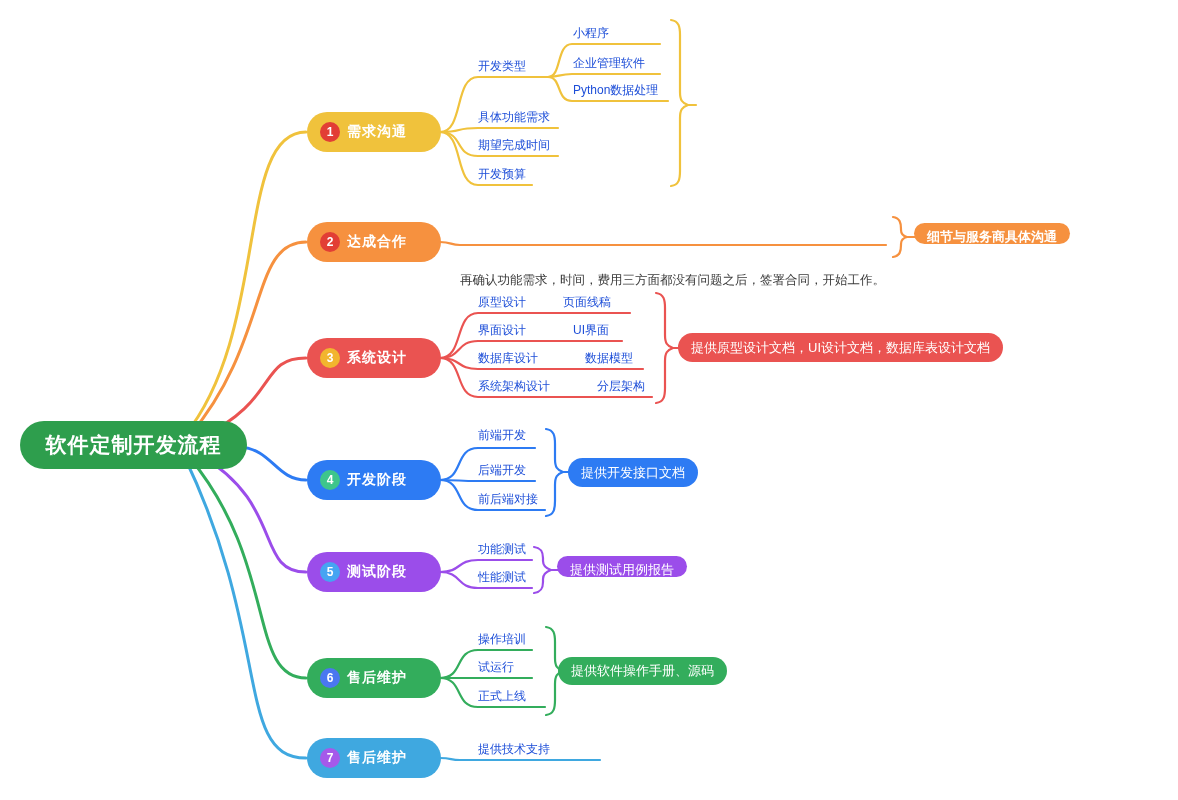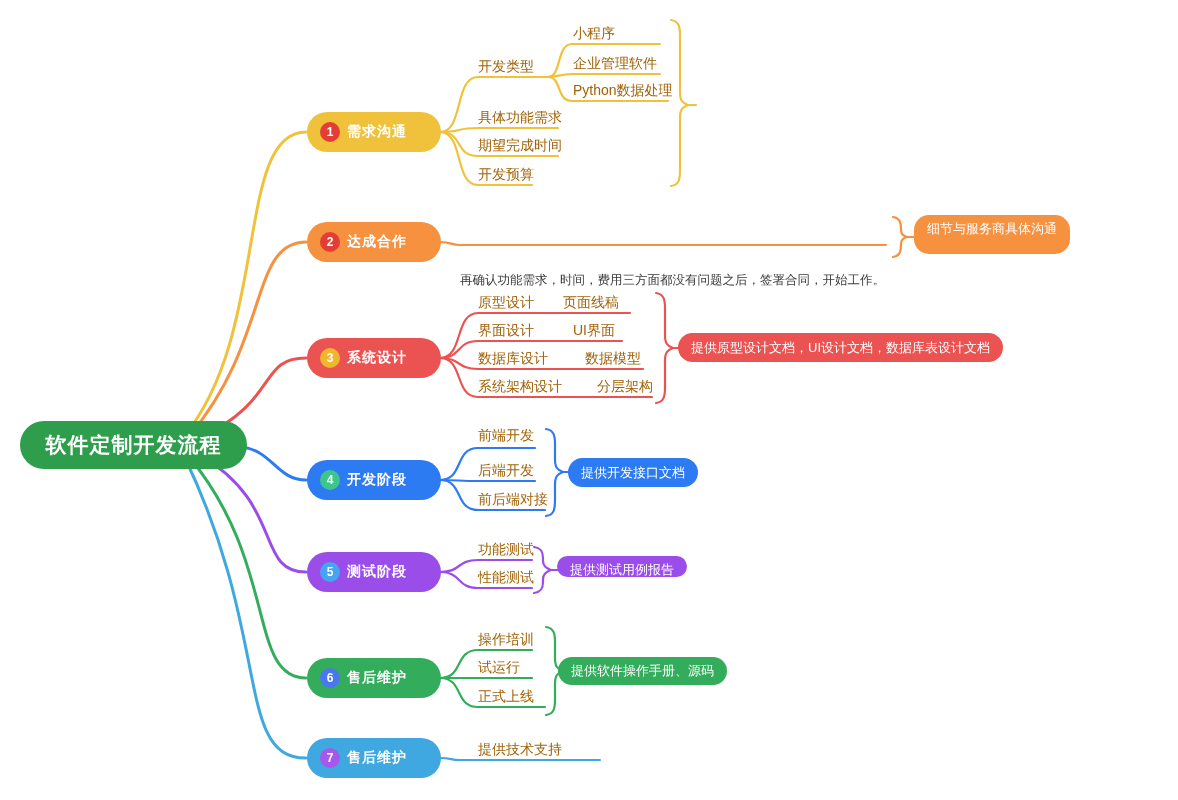--- a/index.html
+++ b/index.html
@@ -8,25 +8,25 @@
   svg.wires{position:absolute;left:0;top:0;}
   svg.wires path{fill:none;stroke-linecap:round;stroke-linejoin:round;}
   .ln-main{stroke-width:3;}
   .ln{stroke-width:2.2;}
   .brace{stroke-width:2.2;}
   .pill{position:absolute;display:flex;align-items:center;border-radius:24px;color:#fff;white-space:nowrap;}
   .root-pill{left:20px;top:421px;width:227px;height:48px;justify-content:center;font-size:21px;font-weight:bold;letter-spacing:1px;}
   .branch-pill{left:307px;width:134px;height:40px;padding-left:13px;gap:7px;box-sizing:border-box;}
   .branch-pill .lbl{font-size:14px;font-weight:bold;letter-spacing:1px;}
   .badge{display:inline-block;width:20px;height:20px;border-radius:50%;color:#fff;font-size:12px;font-weight:bold;text-align:center;line-height:20px;flex:0 0 auto;}
-  .sub{position:absolute;font-size:14px;color:#a16207;white-space:nowrap;}
+  .sub{position:absolute;font-size:12px;color:#1d4ed8;white-space:nowrap;}
   .desc{position:absolute;font-size:12.5px;color:#3b3b3b;white-space:nowrap;margin-top:48px;}
   .note{position:absolute;display:inline-block;color:#fff;font-size:13px;border-radius:15px;padding:0 13px;white-space:nowrap;}
   .note-1{left:695px;top:91px;height:28px;line-height:28px;font-size:12px;}
-  .note-2{left:914px;top:215px;height:39px;line-height:27px;}
+  .note-2{left:914px;top:223px;height:21px;line-height:27px;font-weight:bold;}
   .note-3{left:678px;top:333px;height:29px;line-height:29px;}
   .note-4{left:568px;top:458px;height:29px;line-height:29px;}
   .note-5{left:557px;top:556px;height:21px;line-height:28px;}
   .note-6{left:558px;top:657px;height:28px;line-height:28px;}
 </style>
 </head>
 <body>
 
 <div class="stage">
 

